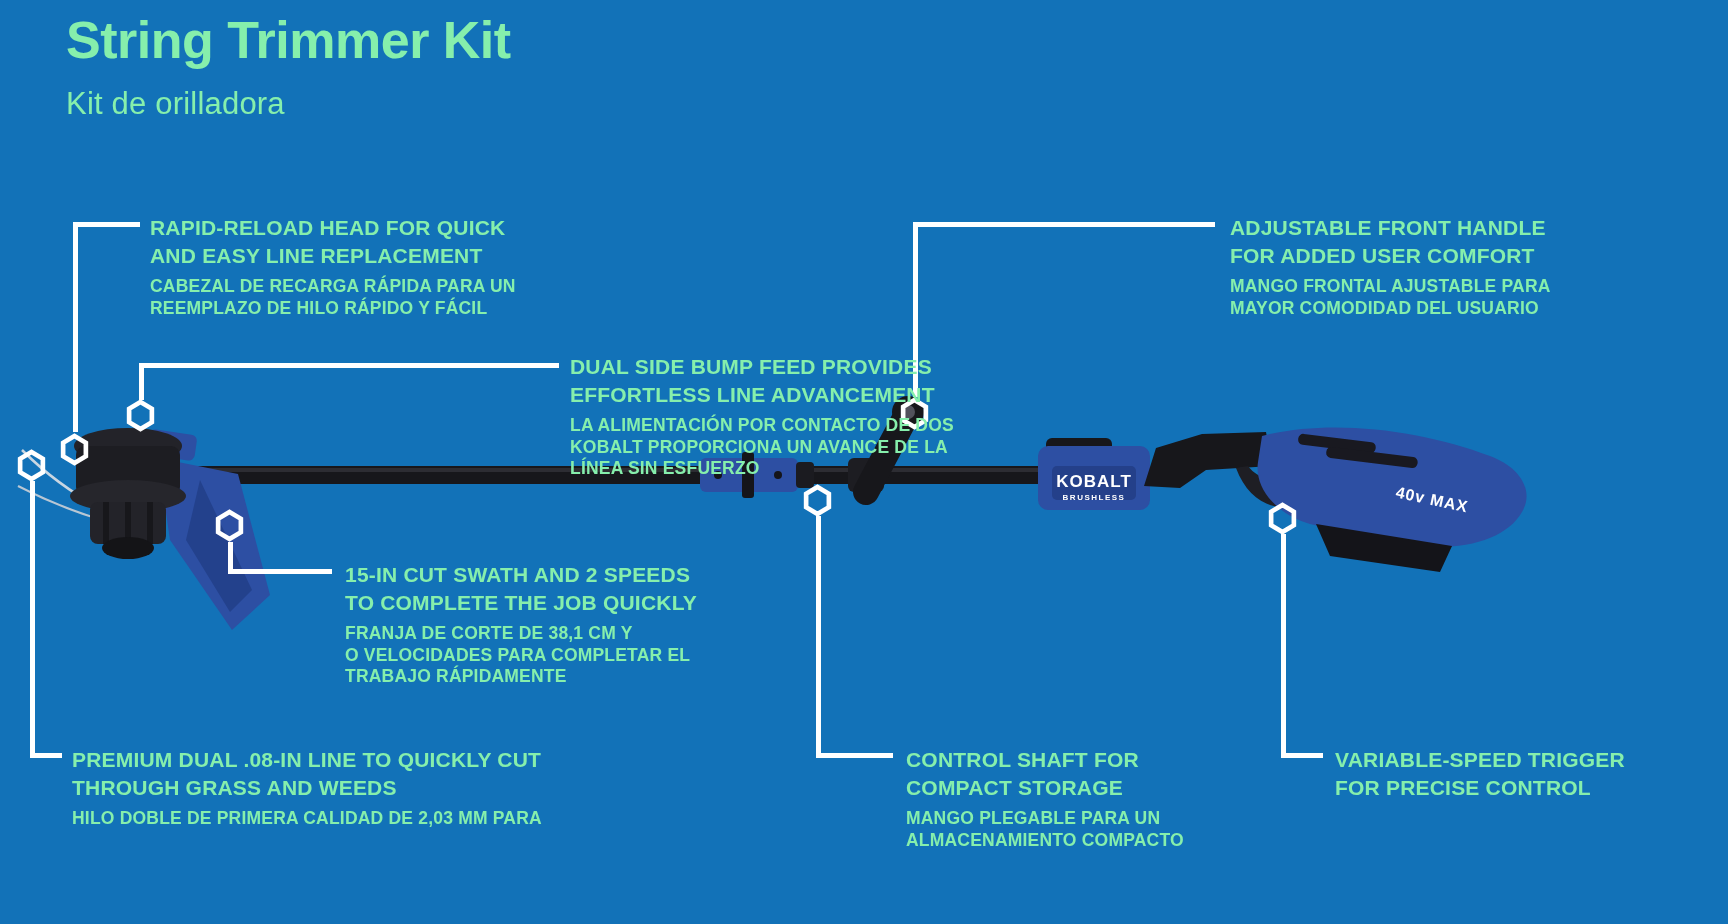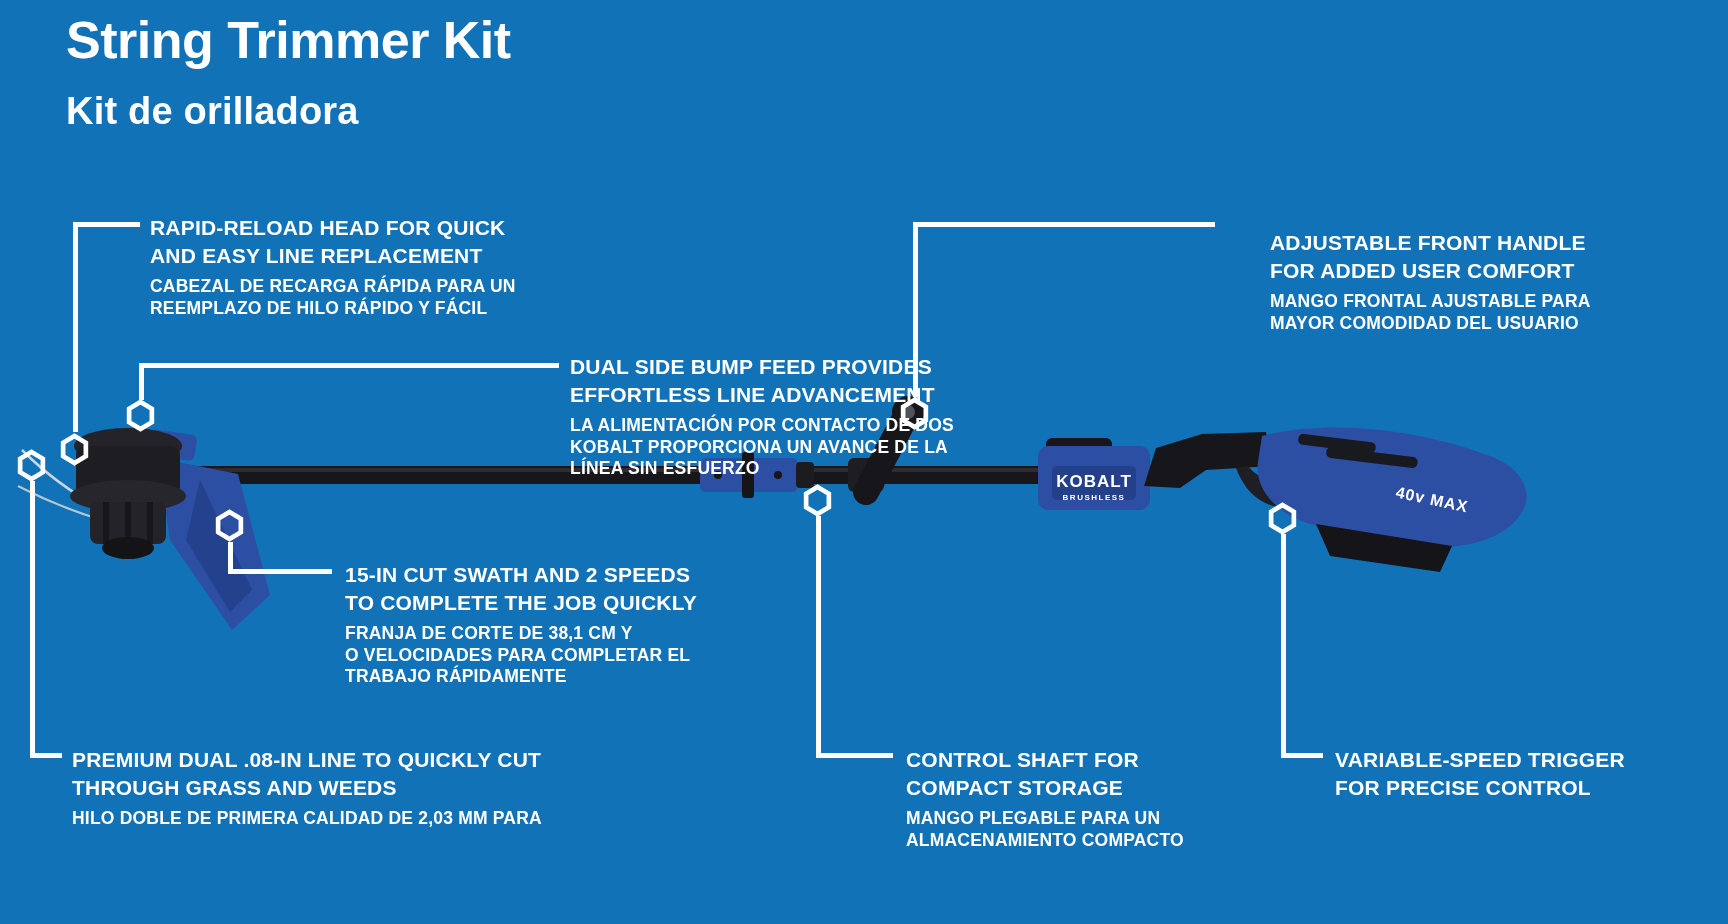--- a/index.html
+++ b/index.html
@@ -1,38 +1,38 @@
 <!DOCTYPE html>
 <html><head>
 <meta charset="utf-8">
 <style>
   html,body{margin:0;padding:0;background:#0b5d9c;}
   .canvas{
     position:relative;width:1728px;height:924px;overflow:hidden;
     background:#1272b8;
     font-family:"Liberation Sans","DejaVu Sans",sans-serif;
-    color:#ffffff;
+    color:#86efac;
   }
   
   .title{
     position:absolute;left:66px;top:10px;
     font-size:52px;font-weight:800;letter-spacing:-0.5px;line-height:60px;
   }
   .subtitle{
-    position:absolute;left:66px;top:91px;
-    font-size:38px;font-weight:700;letter-spacing:0.2px;line-height:40px;
+    position:absolute;left:66px;top:84px;
+    font-size:31px;font-weight:400;letter-spacing:0.2px;line-height:40px;
   }
   
   .co{position:absolute;}
   .en-line{font-size:21px;font-weight:700;line-height:28px;letter-spacing:0.2px;white-space:nowrap;}
   .es{margin-top:6px;}
   .es-line{font-size:17.5px;font-weight:700;line-height:21.5px;letter-spacing:0.2px;white-space:nowrap;}
   .co1{left:150px;top:214px;}
   .co2{left:570px;top:353px;}
-  .co3{left:1230px;top:229px;margin-left:40px;}
+  .co3{left:1230px;top:214px;}
   .co4{left:345px;top:561px;}
   .co5{left:72px;top:746px;}
   .co6{left:906px;top:746px;}
   .co7{left:1335px;top:746px;}
   
   .ln{position:absolute;background:#fff;}
   .co1-h{left:73px;top:222px;width:67px;height:5px;}
   .co1-v{left:73px;top:222px;width:5px;height:210px;}
   .co2-h{left:139px;top:363px;width:420px;height:5px;}
   .co2-v{left:139px;top:363px;width:5px;height:37px;}

